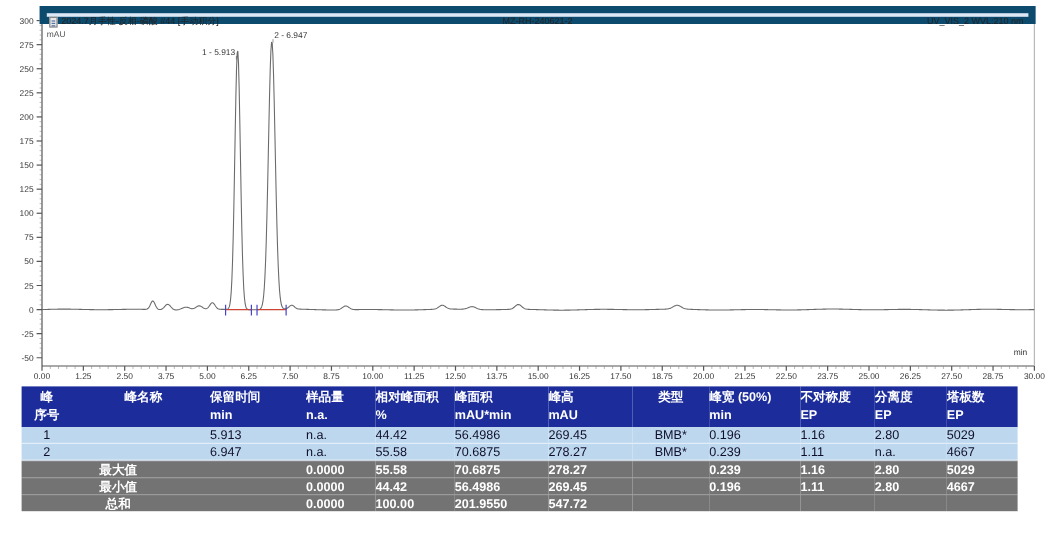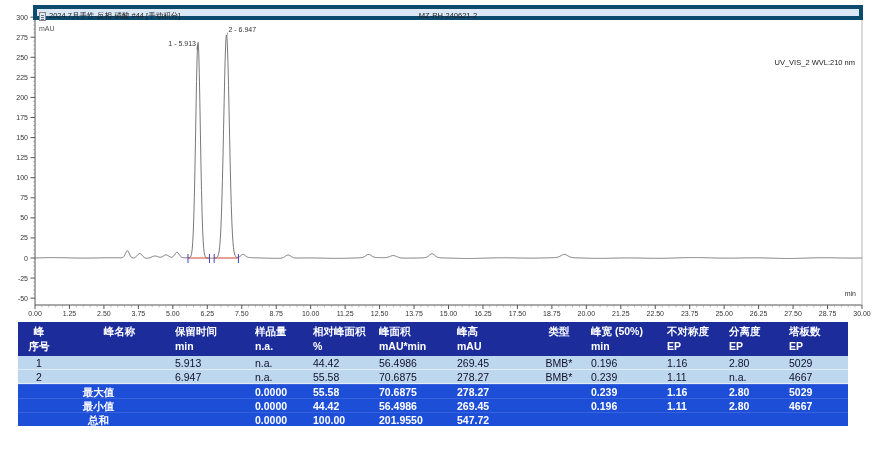--- a/index.html
+++ b/index.html
@@ -1,36 +1,36 @@
 <!DOCTYPE html>
 <html><head>
 <meta charset="utf-8">
 <style>
   html,body{margin:0;padding:0;background:#fff;}
   #root{position:relative;width:879px;height:459px;background:#fff;overflow:hidden;
         font-family:"Liberation Sans","DejaVu Sans",sans-serif;}
   
   .strip{position:absolute;left:33px;top:5px;width:830px;height:15px;background:#dde8f6;
-         border:4px solid #0c4a6e;box-sizing:border-box;font-size:7.5px;color:#222;}
+         border:6px solid #0c4a6e;box-sizing:border-box;font-size:7.5px;color:#222;}
   .strip .txt{position:absolute;top:0;height:13px;line-height:13px;white-space:nowrap;}
   .strip .l{left:12px;}
   .strip .c{left:0;right:0;text-align:center;}
-  .strip .r{right:4px;margin-top:47px;}
+  .strip .r{right:4px;}
   .strip .ic{position:absolute;left:2px;top:2.5px;width:7px;height:9px;background:#e8e8e8;
              border:1px solid #888;box-sizing:border-box;}
   .strip .ic:before{content:"";position:absolute;left:1px;top:2px;width:3px;height:1px;background:#5577aa;
              box-shadow:0 2px 0 #5577aa,0 4px 0 #5577aa;}
   
   #plot{position:absolute;left:0;top:0;width:879px;height:318px;}
   
   .tbl{position:absolute;left:18px;top:322px;width:830px;font-size:10.5px;}
   .trow{display:grid;grid-template-columns:42px 115px 80px 58px 66px 78px 70px 64px 76px 62px 60px 59px;}
   .thead .cell{background:#1c2d9b;color:#fff;font-weight:bold;line-height:15px;padding-top:2px;padding-bottom:2px;}
   .tdata .cell{background:#bdd7ee;color:#10102a;height:14px;line-height:14px;border-bottom:1px solid rgba(255,255,255,.55);}
-  .tsum .cell{background:#1d4ed8;color:#fff;font-weight:bold;height:14px;line-height:14px;border-top:1px solid rgba(255,255,255,.12);}
+  .tsum .cell{background:#737373;color:#fff;font-weight:bold;height:14px;line-height:14px;border-top:1px solid rgba(255,255,255,.12);}
   .cell{box-sizing:border-box;overflow:hidden;white-space:nowrap;}
   .a-r{text-align:left;padding-right:8px;}
   .a-l{text-align:center;padding-left:4px;}
   .a-c{text-align:center;}
   .span2{grid-column:1 / span 2;}
 </style>
 </head>
 <body>
 
 <div id="root">

